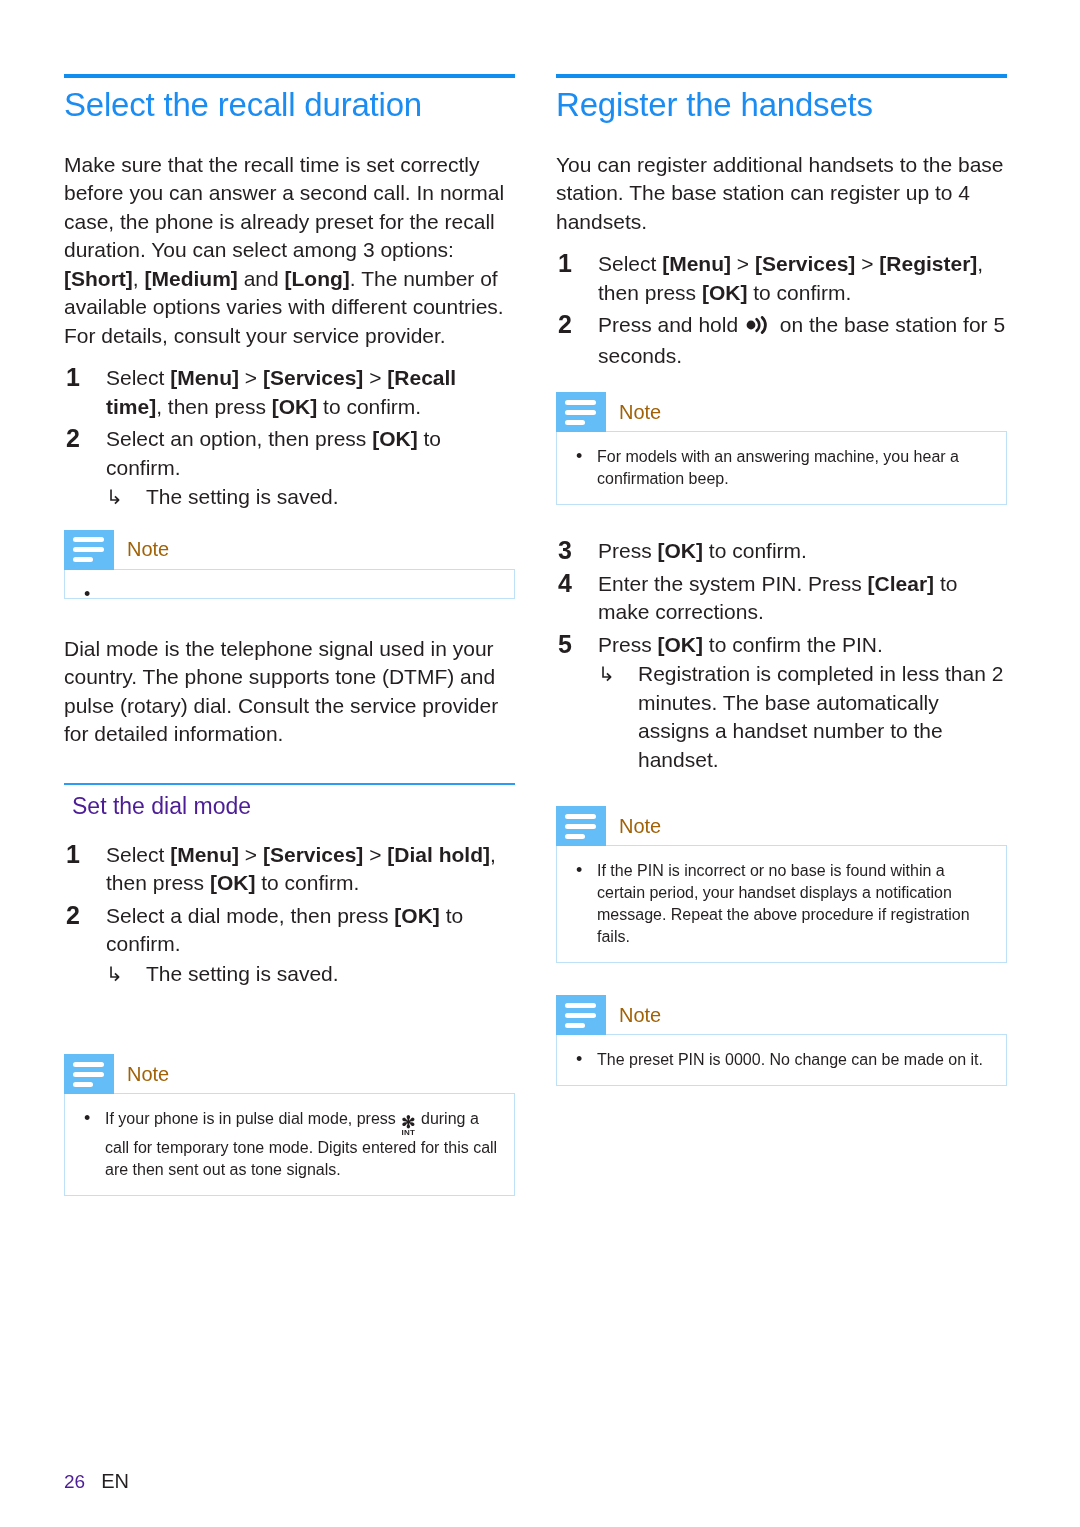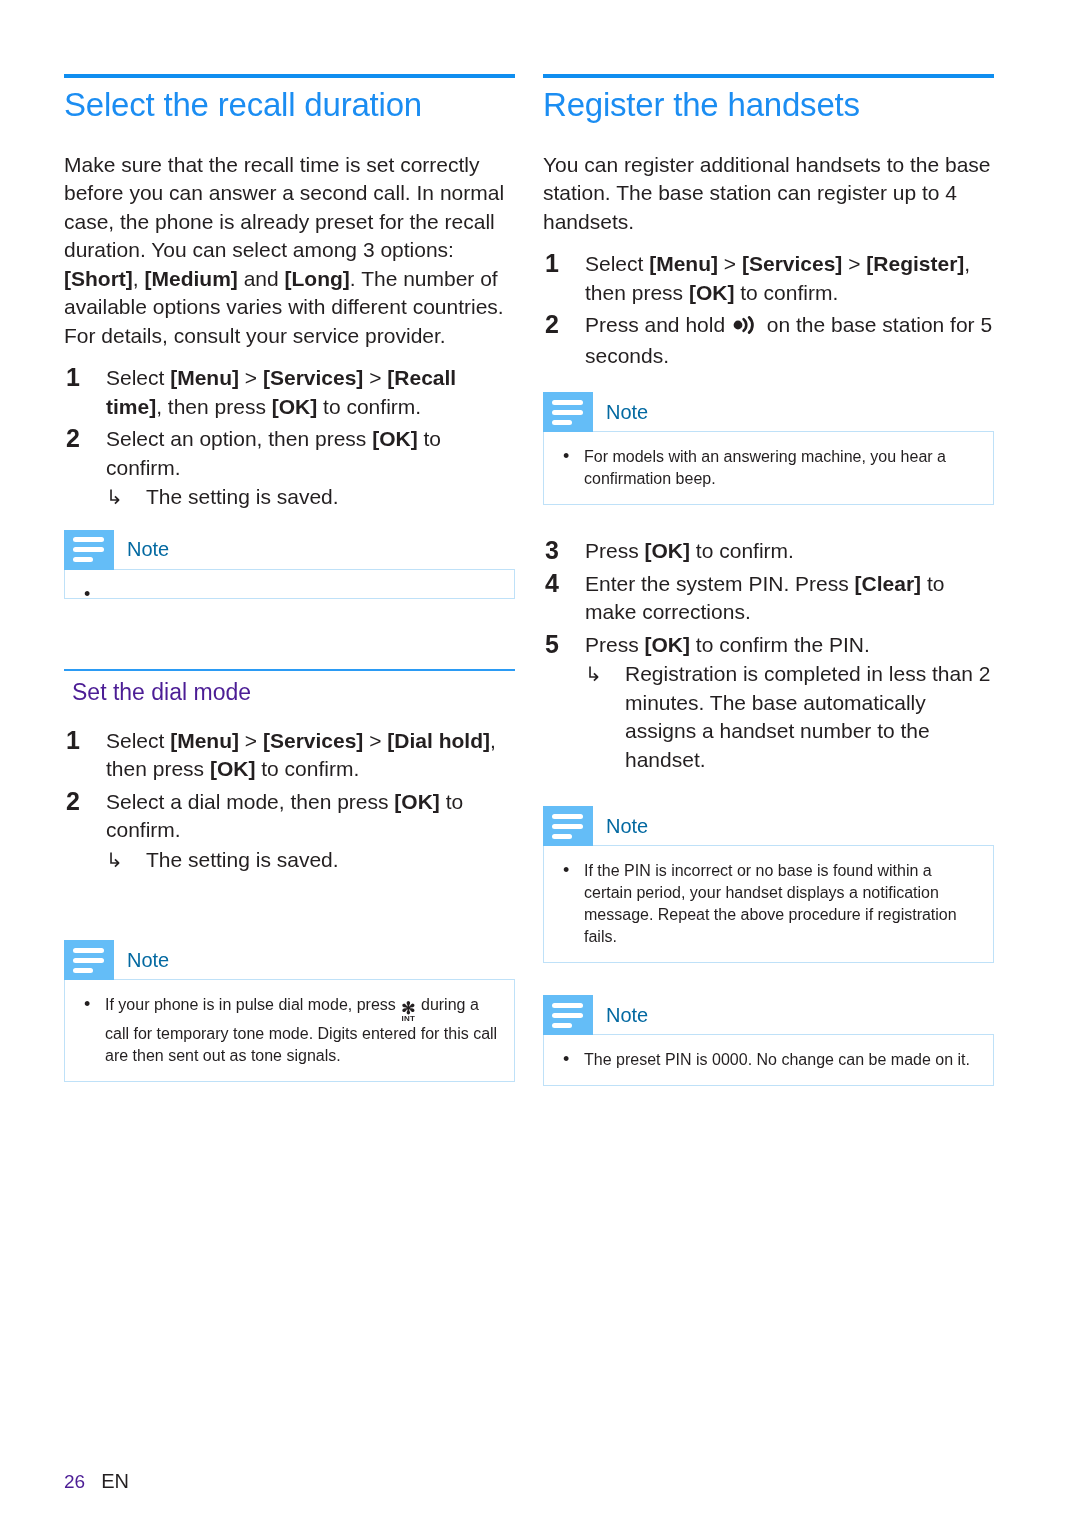--- a/index.html
+++ b/index.html
@@ -22,21 +22,21 @@
     width: 1080px;
     height: 1527px;
   }
 
   .columns {
     position: absolute;
     left: 64px;
     top: 74px;
     width: 962px;
     display: flex;
-    gap: 28px;
+    gap: 41px;
   }
   .col {
     width: 451px;
   }
 
   
   .h1-block { margin-bottom: 26px; }
   .h1-rule {
     height: 4px;
     background: #0f8ef0;
@@ -137,21 +137,21 @@
     background: #ffffff;
     height: 5px;
     border-radius: 2.5px;
     margin: 2.5px 0;
   }
   .note-icon i:nth-child(1) { width: 31px; }
   .note-icon i:nth-child(2) { width: 31px; }
   .note-icon i:nth-child(3) { width: 20px; }
   .note-title {
     font-size: 20px;
-    color: #0369a1;
+    color: #a16207;
     font-weight: 400;
     margin-left: 13px;
   }
   .note-body {
     border: 1px solid #bfe1f8;
     border-top: 1px solid #bfe1f8;
     padding: 14px 16px 14px 14px;
     box-sizing: border-box;
     margin-top: -1px;
   }
@@ -259,20 +259,21 @@
         </div>
         <div class="note-body">
           <ul class="note-list">
             <li><span class="dot">•</span></li>
           </ul>
         </div>
       </div>
 
       <div class="spacer-lg"></div>
 
+      <p class="body">Dial mode is the telephone signal used in your country. The phone supports tone (DTMF) and pulse (rotary) dial. Consult the service provider for detailed information.</p>
 
       <div class="h2-block">
         <div class="h2-rule"></div>
         <h2 class="sub-title">Set the dial mode</h2>
       </div>
 
       <ol class="steps">
         <li><span class="num">1</span><span>Select </span><span class="b">[Menu]</span><span> &gt; </span><span class="b">[Services]</span><span> &gt; </span><span class="b">[Dial hold]</span><span>, then press </span><span class="b">[OK]</span><span> to confirm.</span>
         </li>
         <li><span class="num">2</span><span>Select a dial mode, then press </span><span class="b">[OK]</span><span> to confirm.</span>

